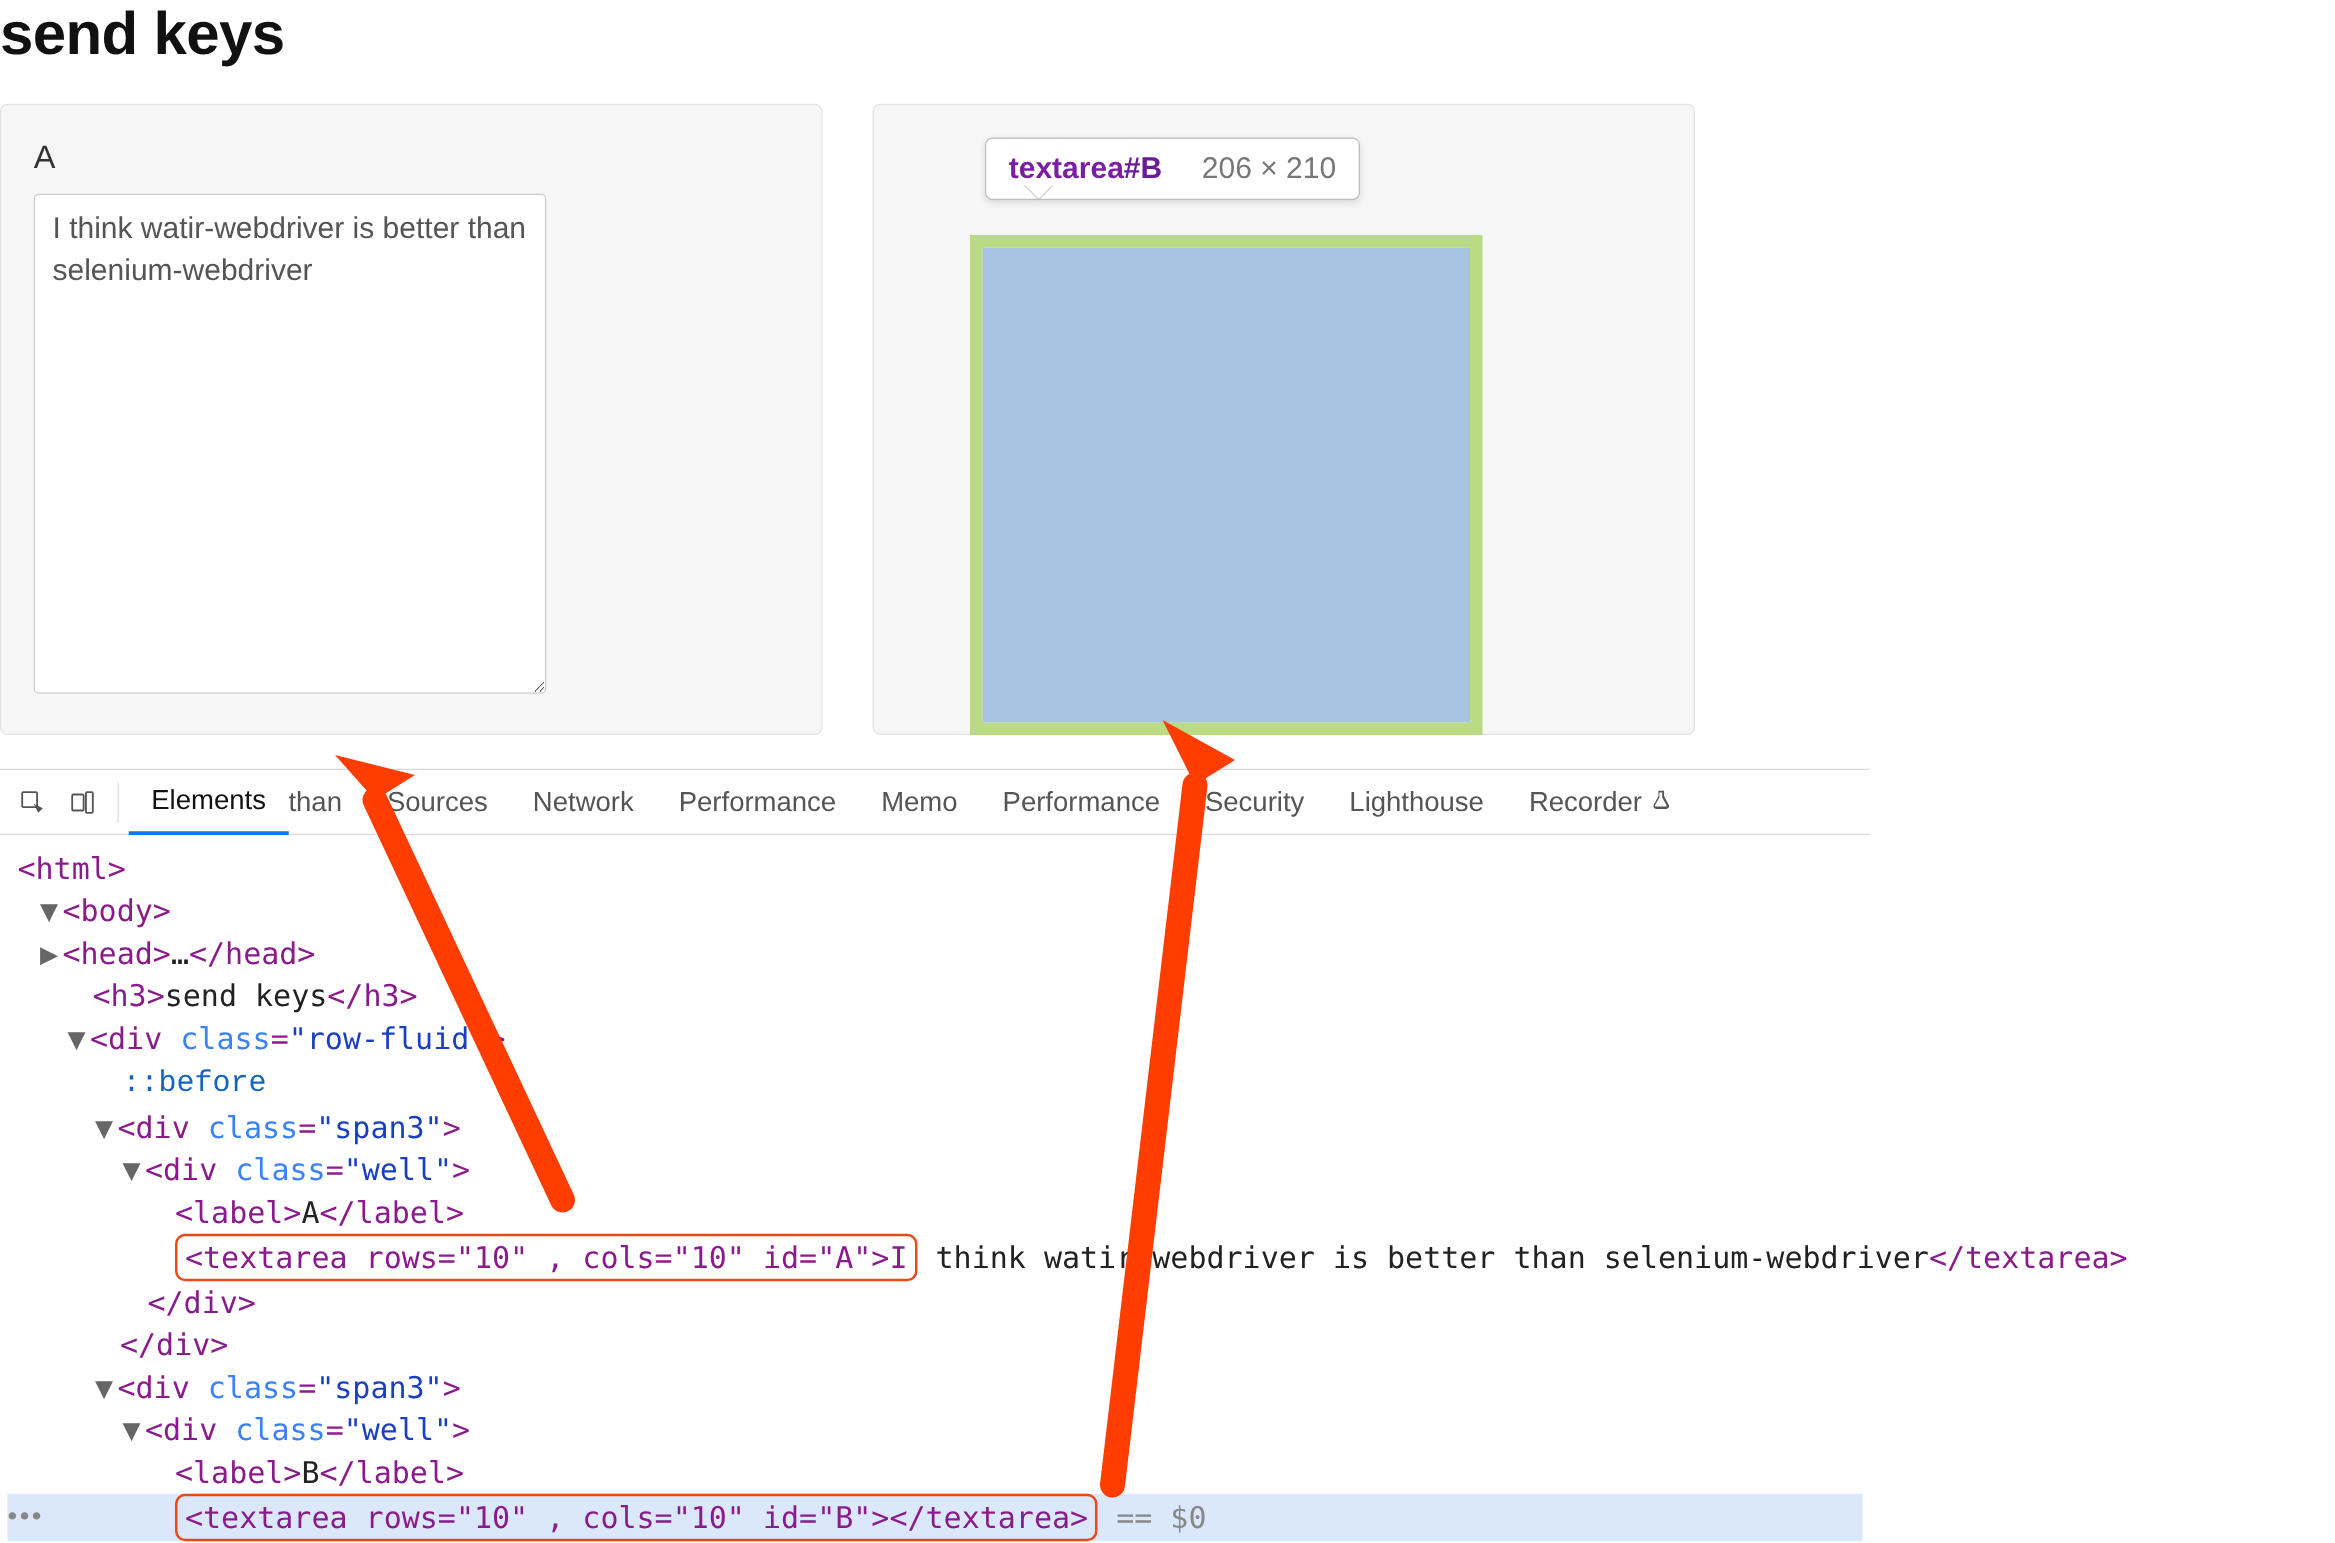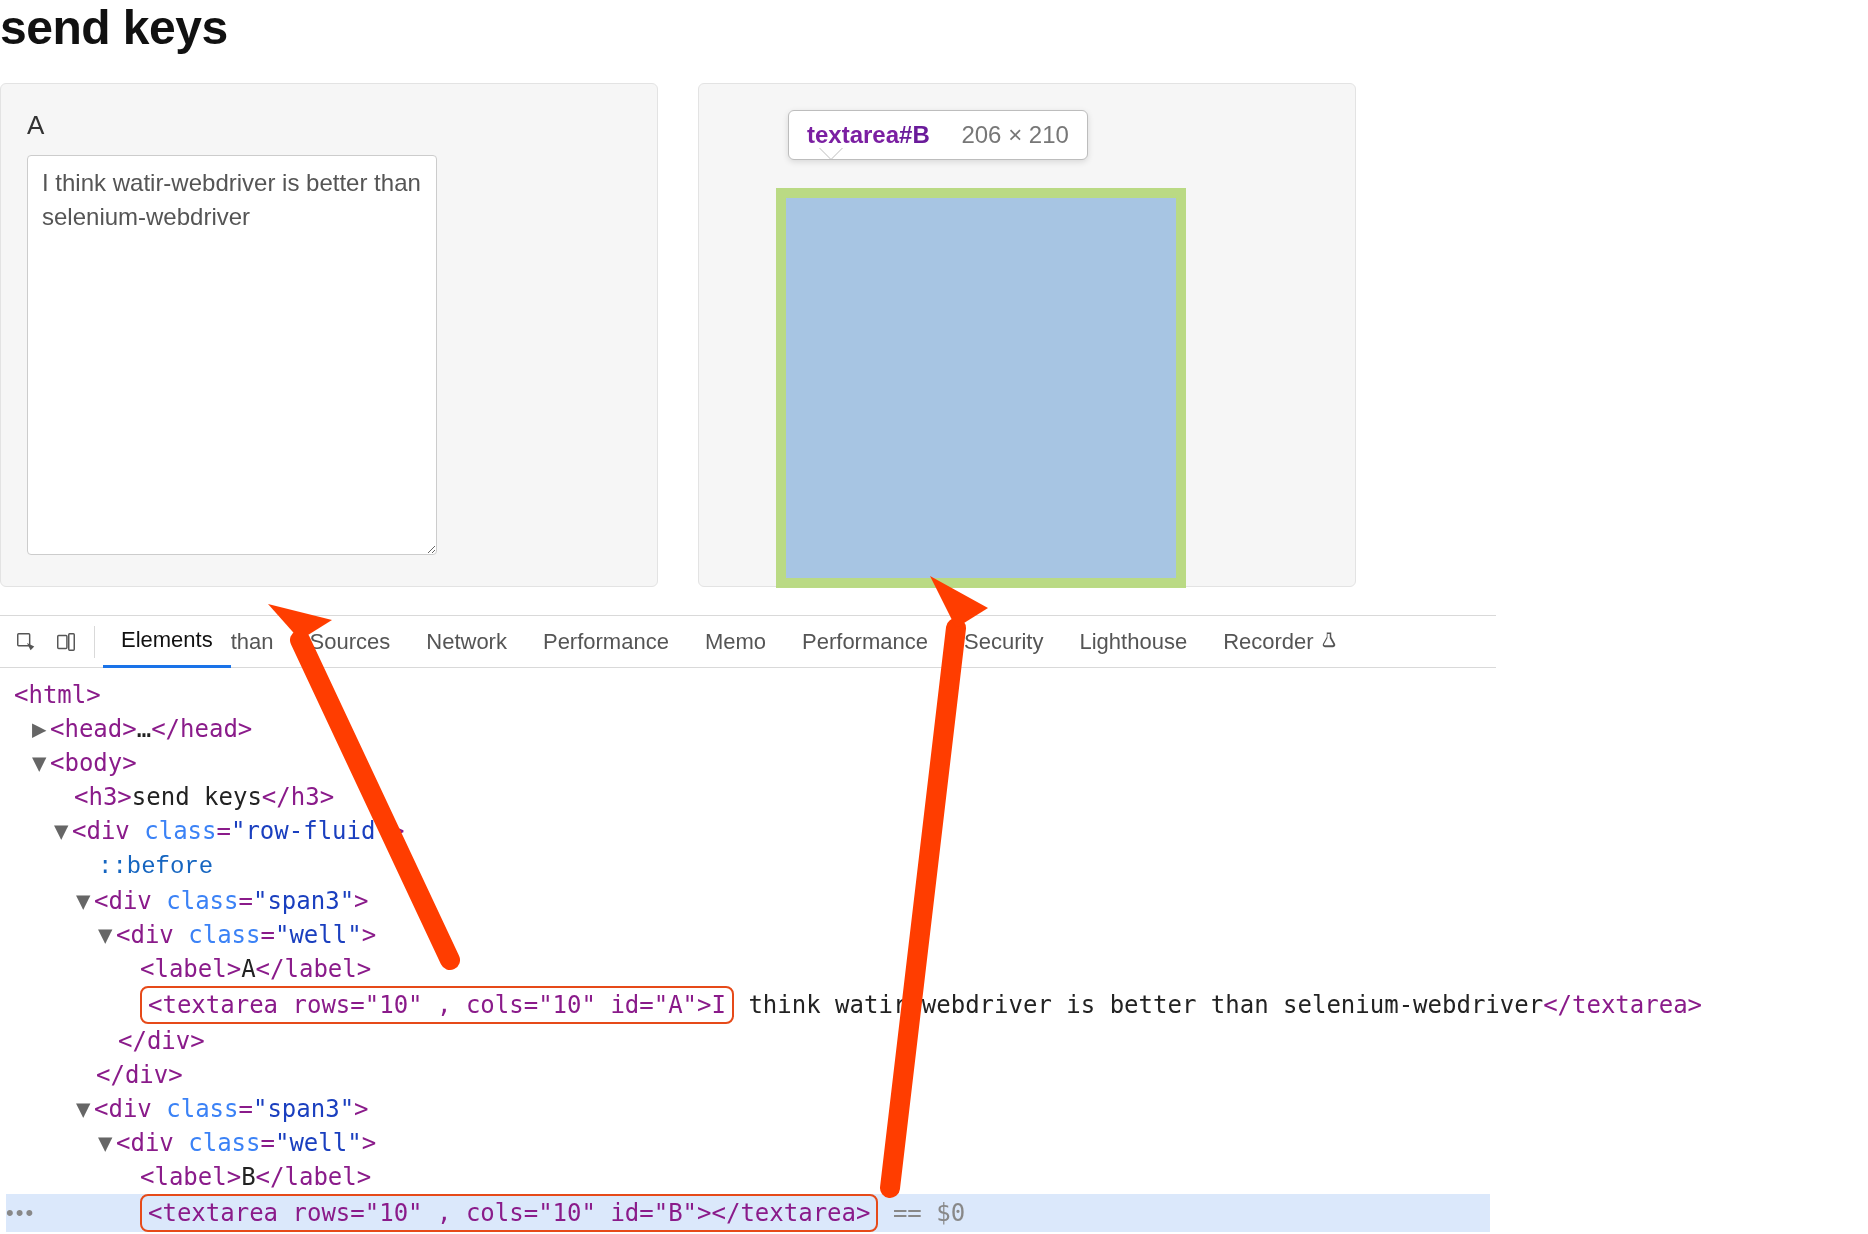--- a/index.html
+++ b/index.html
@@ -176,22 +176,22 @@
         <span style="margin-left:6px; color:#555;">
           <svg width="18" height="18" viewBox="0 0 24 24" fill="#555">
               <path d="M9 2v6l-5 9a3 3 0 0 0 2.6 4.5h10.8A3 3 0 0 0 20 17l-5-9V2h-6zm2 2h2v5.2l4.5 8.1a1 1 0 0 1-.9 1.7H6.4a1 1 0 0 1-.9-1.7L10 9.2V4z"></path>
             </svg>
         </span>
       </div>
     </div>
 
     <div class="dom-tree">
       <div class="row"><span class="ind" style="width:4px"></span><span class="tag">&lt;html&gt;</span></div>
+      <div class="row"><span class="ind" style="width:22px"></span><span class="tw">▼</span><span class="tag">&lt;body&gt;</span></div>
       <div class="row"><span class="ind" style="width:22px"></span><span class="tw">▶</span><span class="tag">&lt;head&gt;</span><span class="txt">…</span><span class="tag">&lt;/head&gt;</span></div>
-      <div class="row"><span class="ind" style="width:22px"></span><span class="tw">▼</span><span class="tag">&lt;body&gt;</span></div>
       <div class="row"><span class="ind" style="width:64px"></span><span class="tag">&lt;h3&gt;</span><span class="txt">send keys</span><span class="tag">&lt;/h3&gt;</span></div>
       <div class="row"><span class="ind" style="width:44px"></span><span class="tw">▼</span><span class="tag">&lt;div </span><span class="attr-n">class</span><span class="tag">=</span><span class="attr-v">"row-fluid"</span><span class="tag">&gt;</span></div>
       <div class="row"><span class="ind" style="width:88px"></span><span class="pseudo">::before</span></div>
       <div class="row"><span class="ind" style="width:66px"></span><span class="tw">▼</span><span class="tag">&lt;div </span><span class="attr-n">class</span><span class="tag">=</span><span class="attr-v">"span3"</span><span class="tag">&gt;</span></div>
       <div class="row"><span class="ind" style="width:88px"></span><span class="tw">▼</span><span class="tag">&lt;div </span><span class="attr-n">class</span><span class="tag">=</span><span class="attr-v">"well"</span><span class="tag">&gt;</span></div>
       <div class="row"><span class="ind" style="width:130px"></span><span class="tag">&lt;label&gt;</span><span class="txt">A</span><span class="tag">&lt;/label&gt;</span></div>
       <div class="row"><span class="ind" style="width:130px"></span><span class="hl-box"><span class="tag">&lt;textarea rows="10" , cols="10" id="A"&gt;I</span></span><span class="txt"> think watir-webdriver is better than selenium-webdriver</span><span class="tag">&lt;/textarea&gt;</span></div>
       <div class="row"><span class="ind" style="width:108px"></span><span class="tag">&lt;/div&gt;</span></div>
       <div class="row"><span class="ind" style="width:86px"></span><span class="tag">&lt;/div&gt;</span></div>
       <div class="row"><span class="ind" style="width:66px"></span><span class="tw">▼</span><span class="tag">&lt;div </span><span class="attr-n">class</span><span class="tag">=</span><span class="attr-v">"span3"</span><span class="tag">&gt;</span></div>

